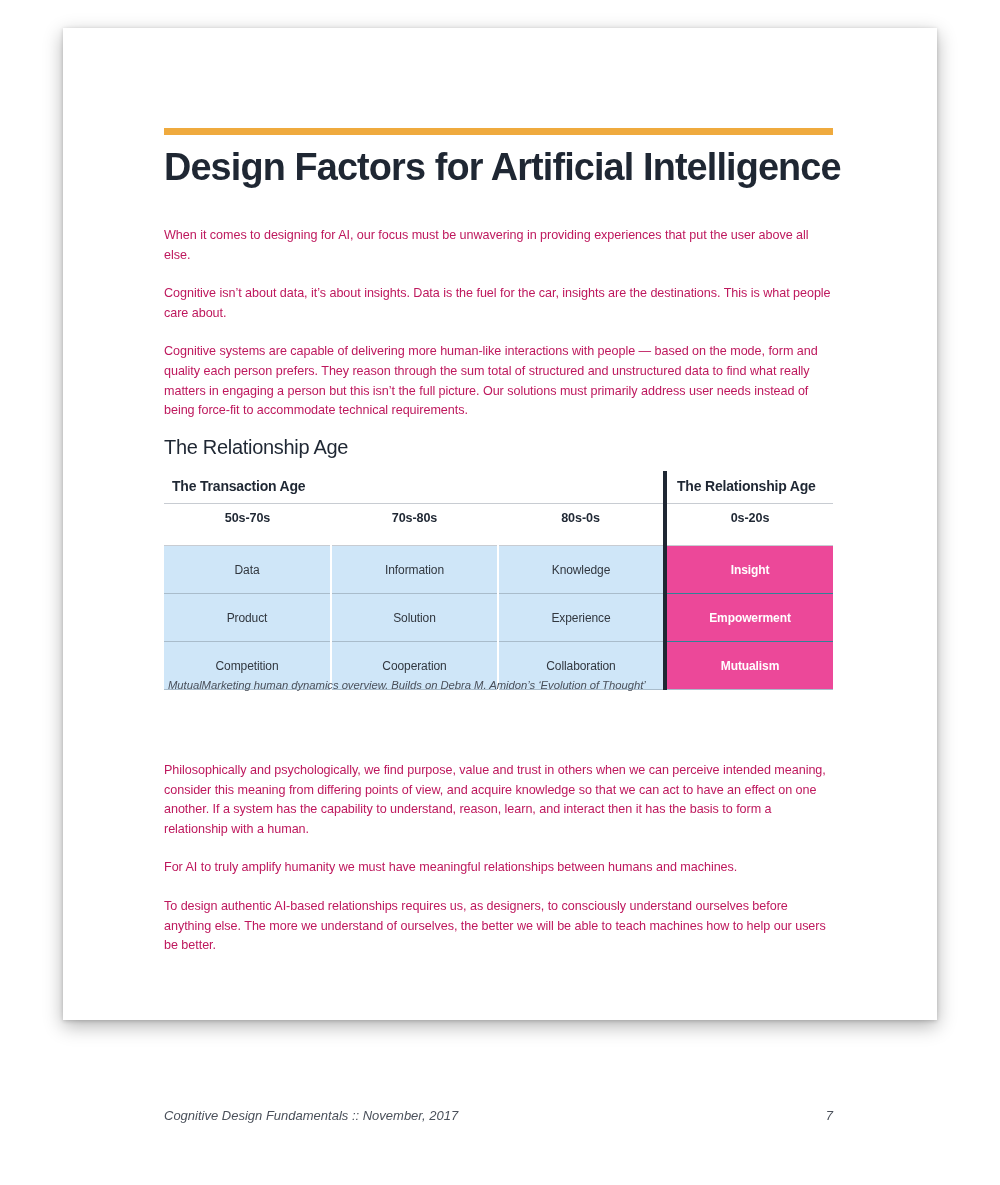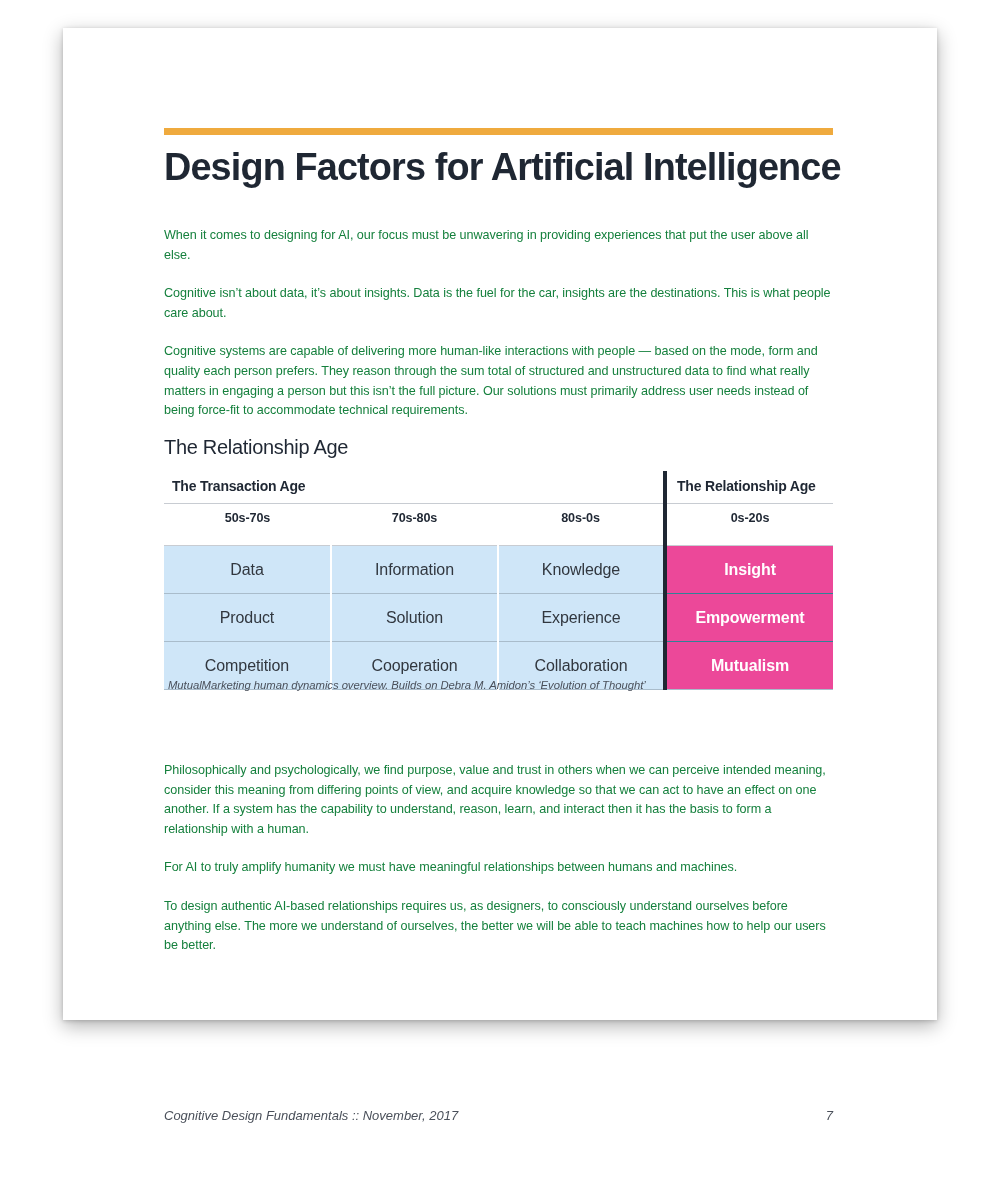--- a/index.html
+++ b/index.html
@@ -64,21 +64,21 @@
   
   .body-block {
     position: absolute;
     left: 0;
     width: 669px;
   }
   .para {
     margin: 0 0 19px 0;
     font-size: 12.6px;
     line-height: 19.6px;
-    color: #15803d;
+    color: #be185d;
     letter-spacing: -0.05px;
   }
   .para:last-child { margin-bottom: 0; }
 
   
   .section-heading {
     position: absolute;
     left: 0;
     top: 408px;
     margin: 0;
@@ -131,21 +131,21 @@
     letter-spacing: -0.1px;
   }
   .decade-cell.relationship {
     border-left: 4px solid #1f2733;
   }
 
   
   .data-cell {
     height: 45px;
     text-align: center;
-    font-size: 16px;
+    font-size: 12px;
     color: #31373f;
     background: #cfe6f8;
     border-right: 2px solid #ffffff;
     border-bottom: 1px solid #a9bccb;
     border-top: 1px solid #eef6fc;
     letter-spacing: -0.1px;
   }
   .data-cell.teal {
     background: #ec4899;
     color: #ffffff;

